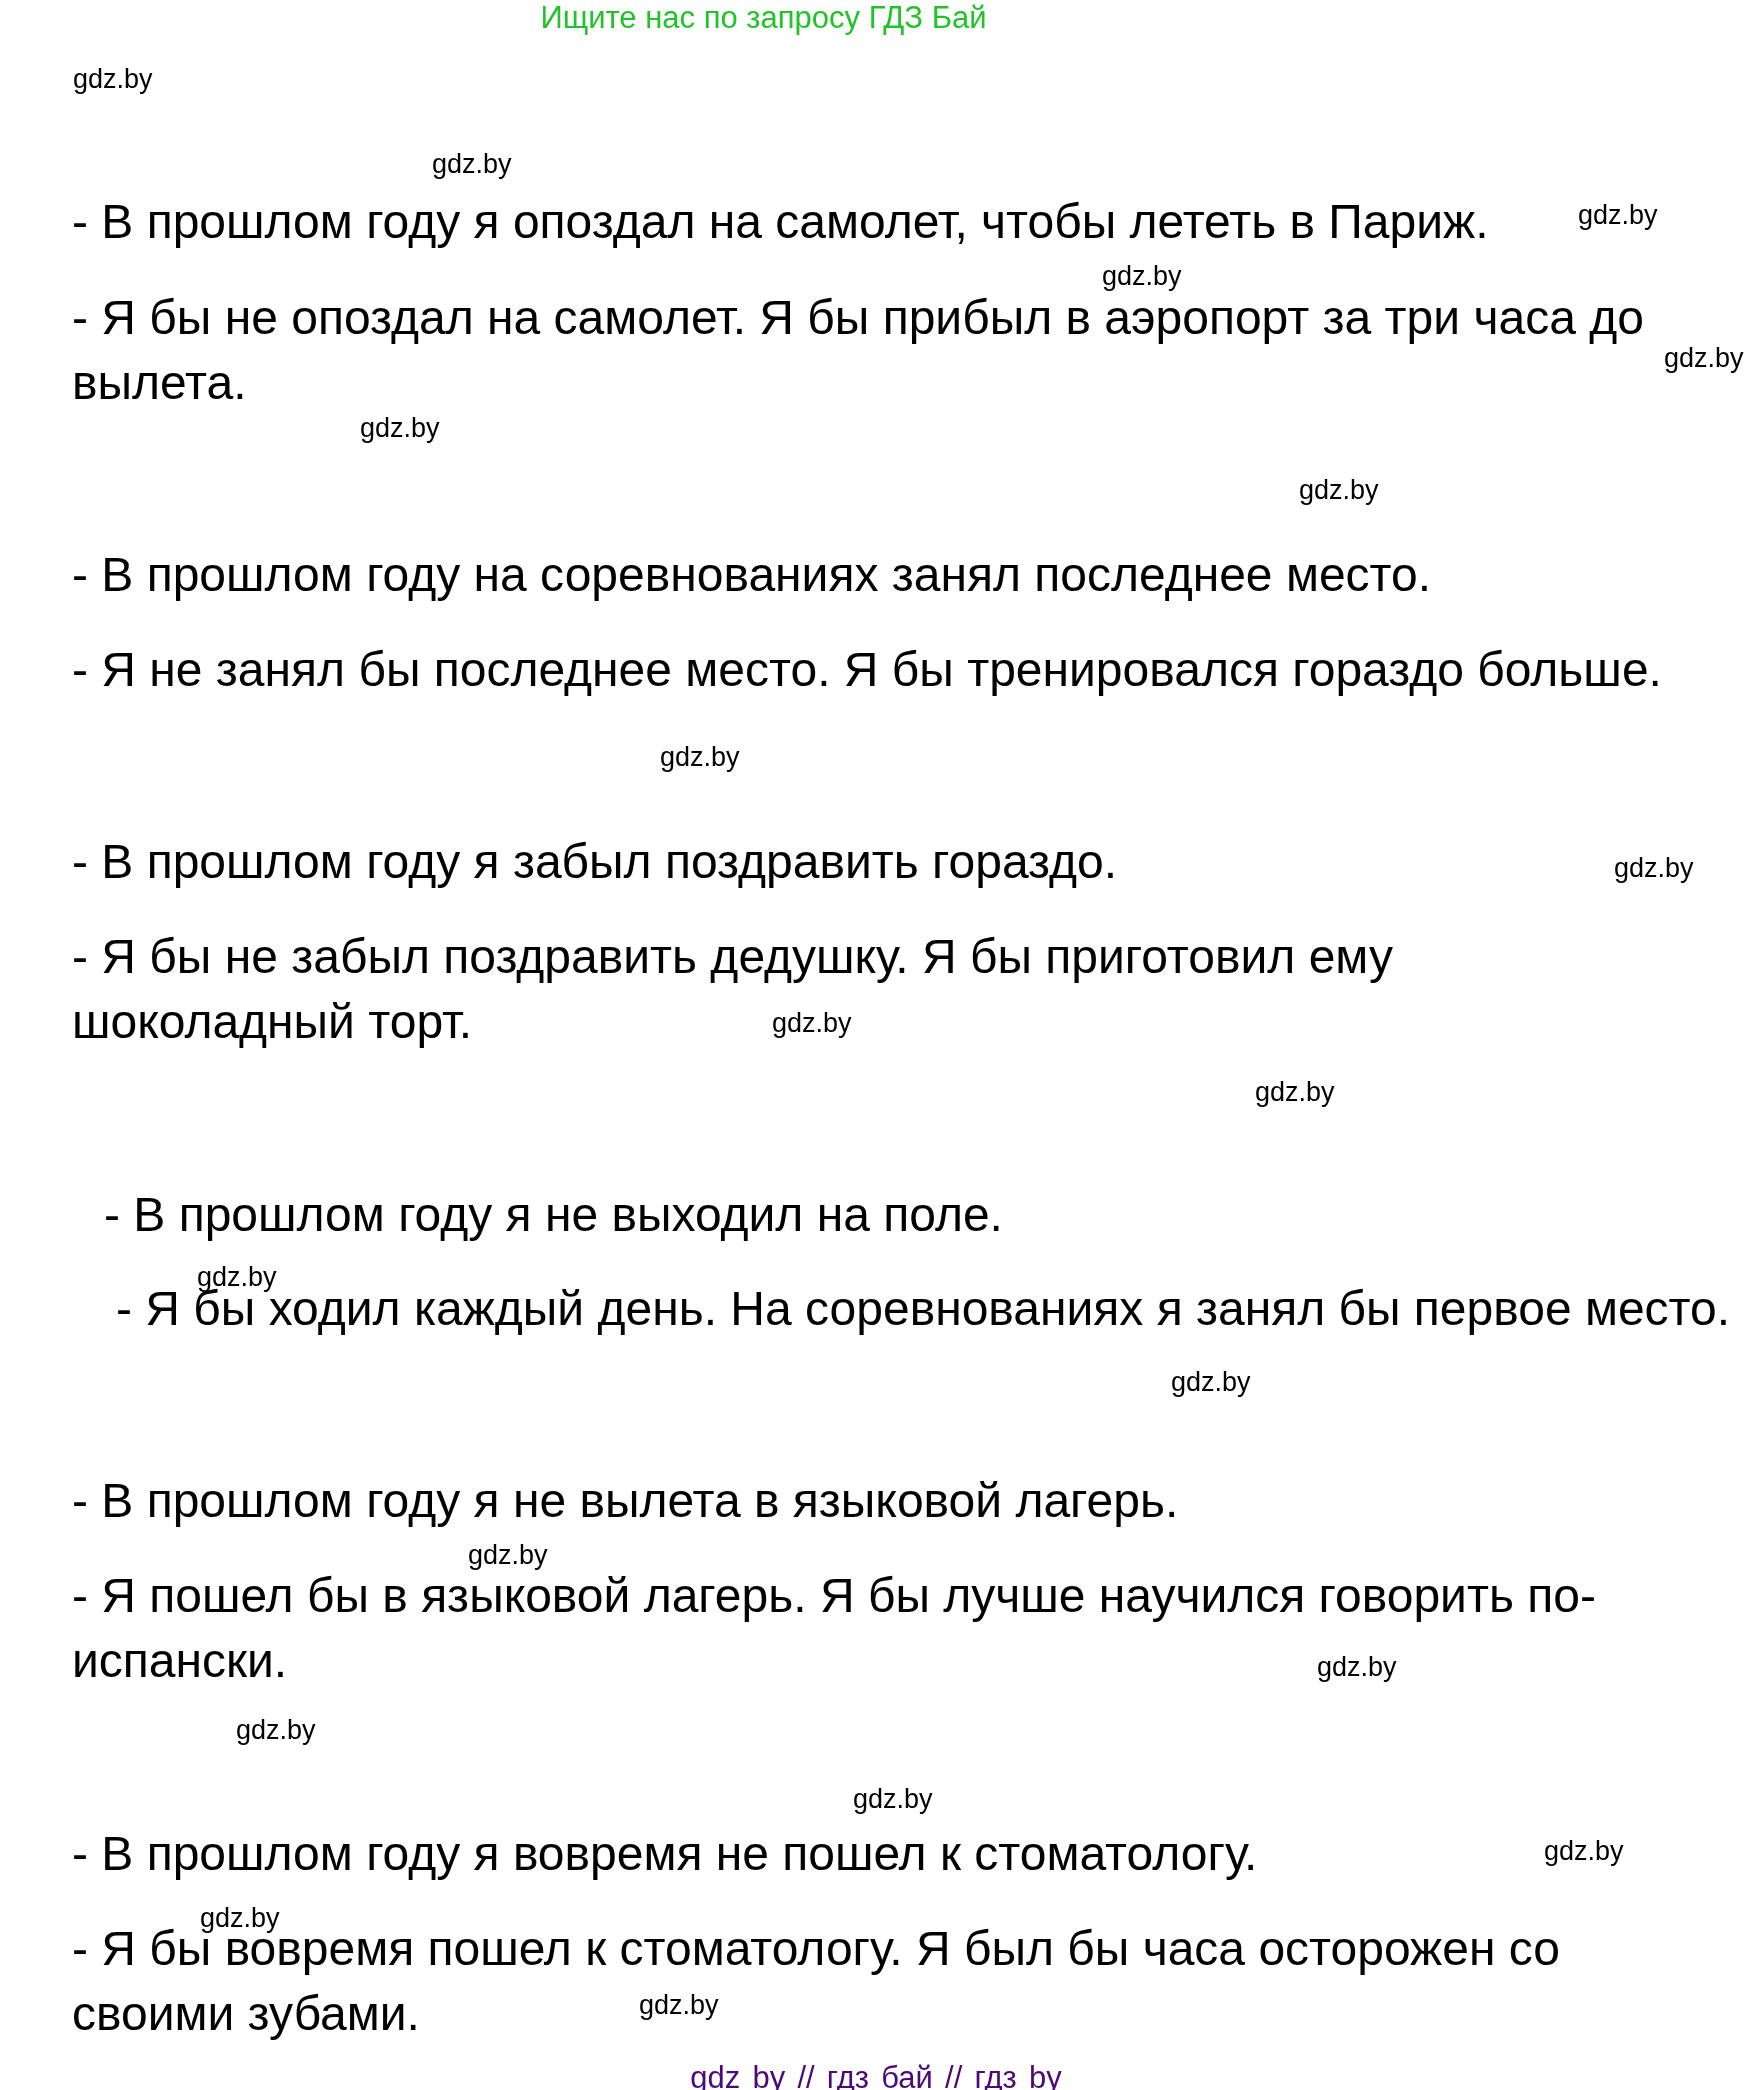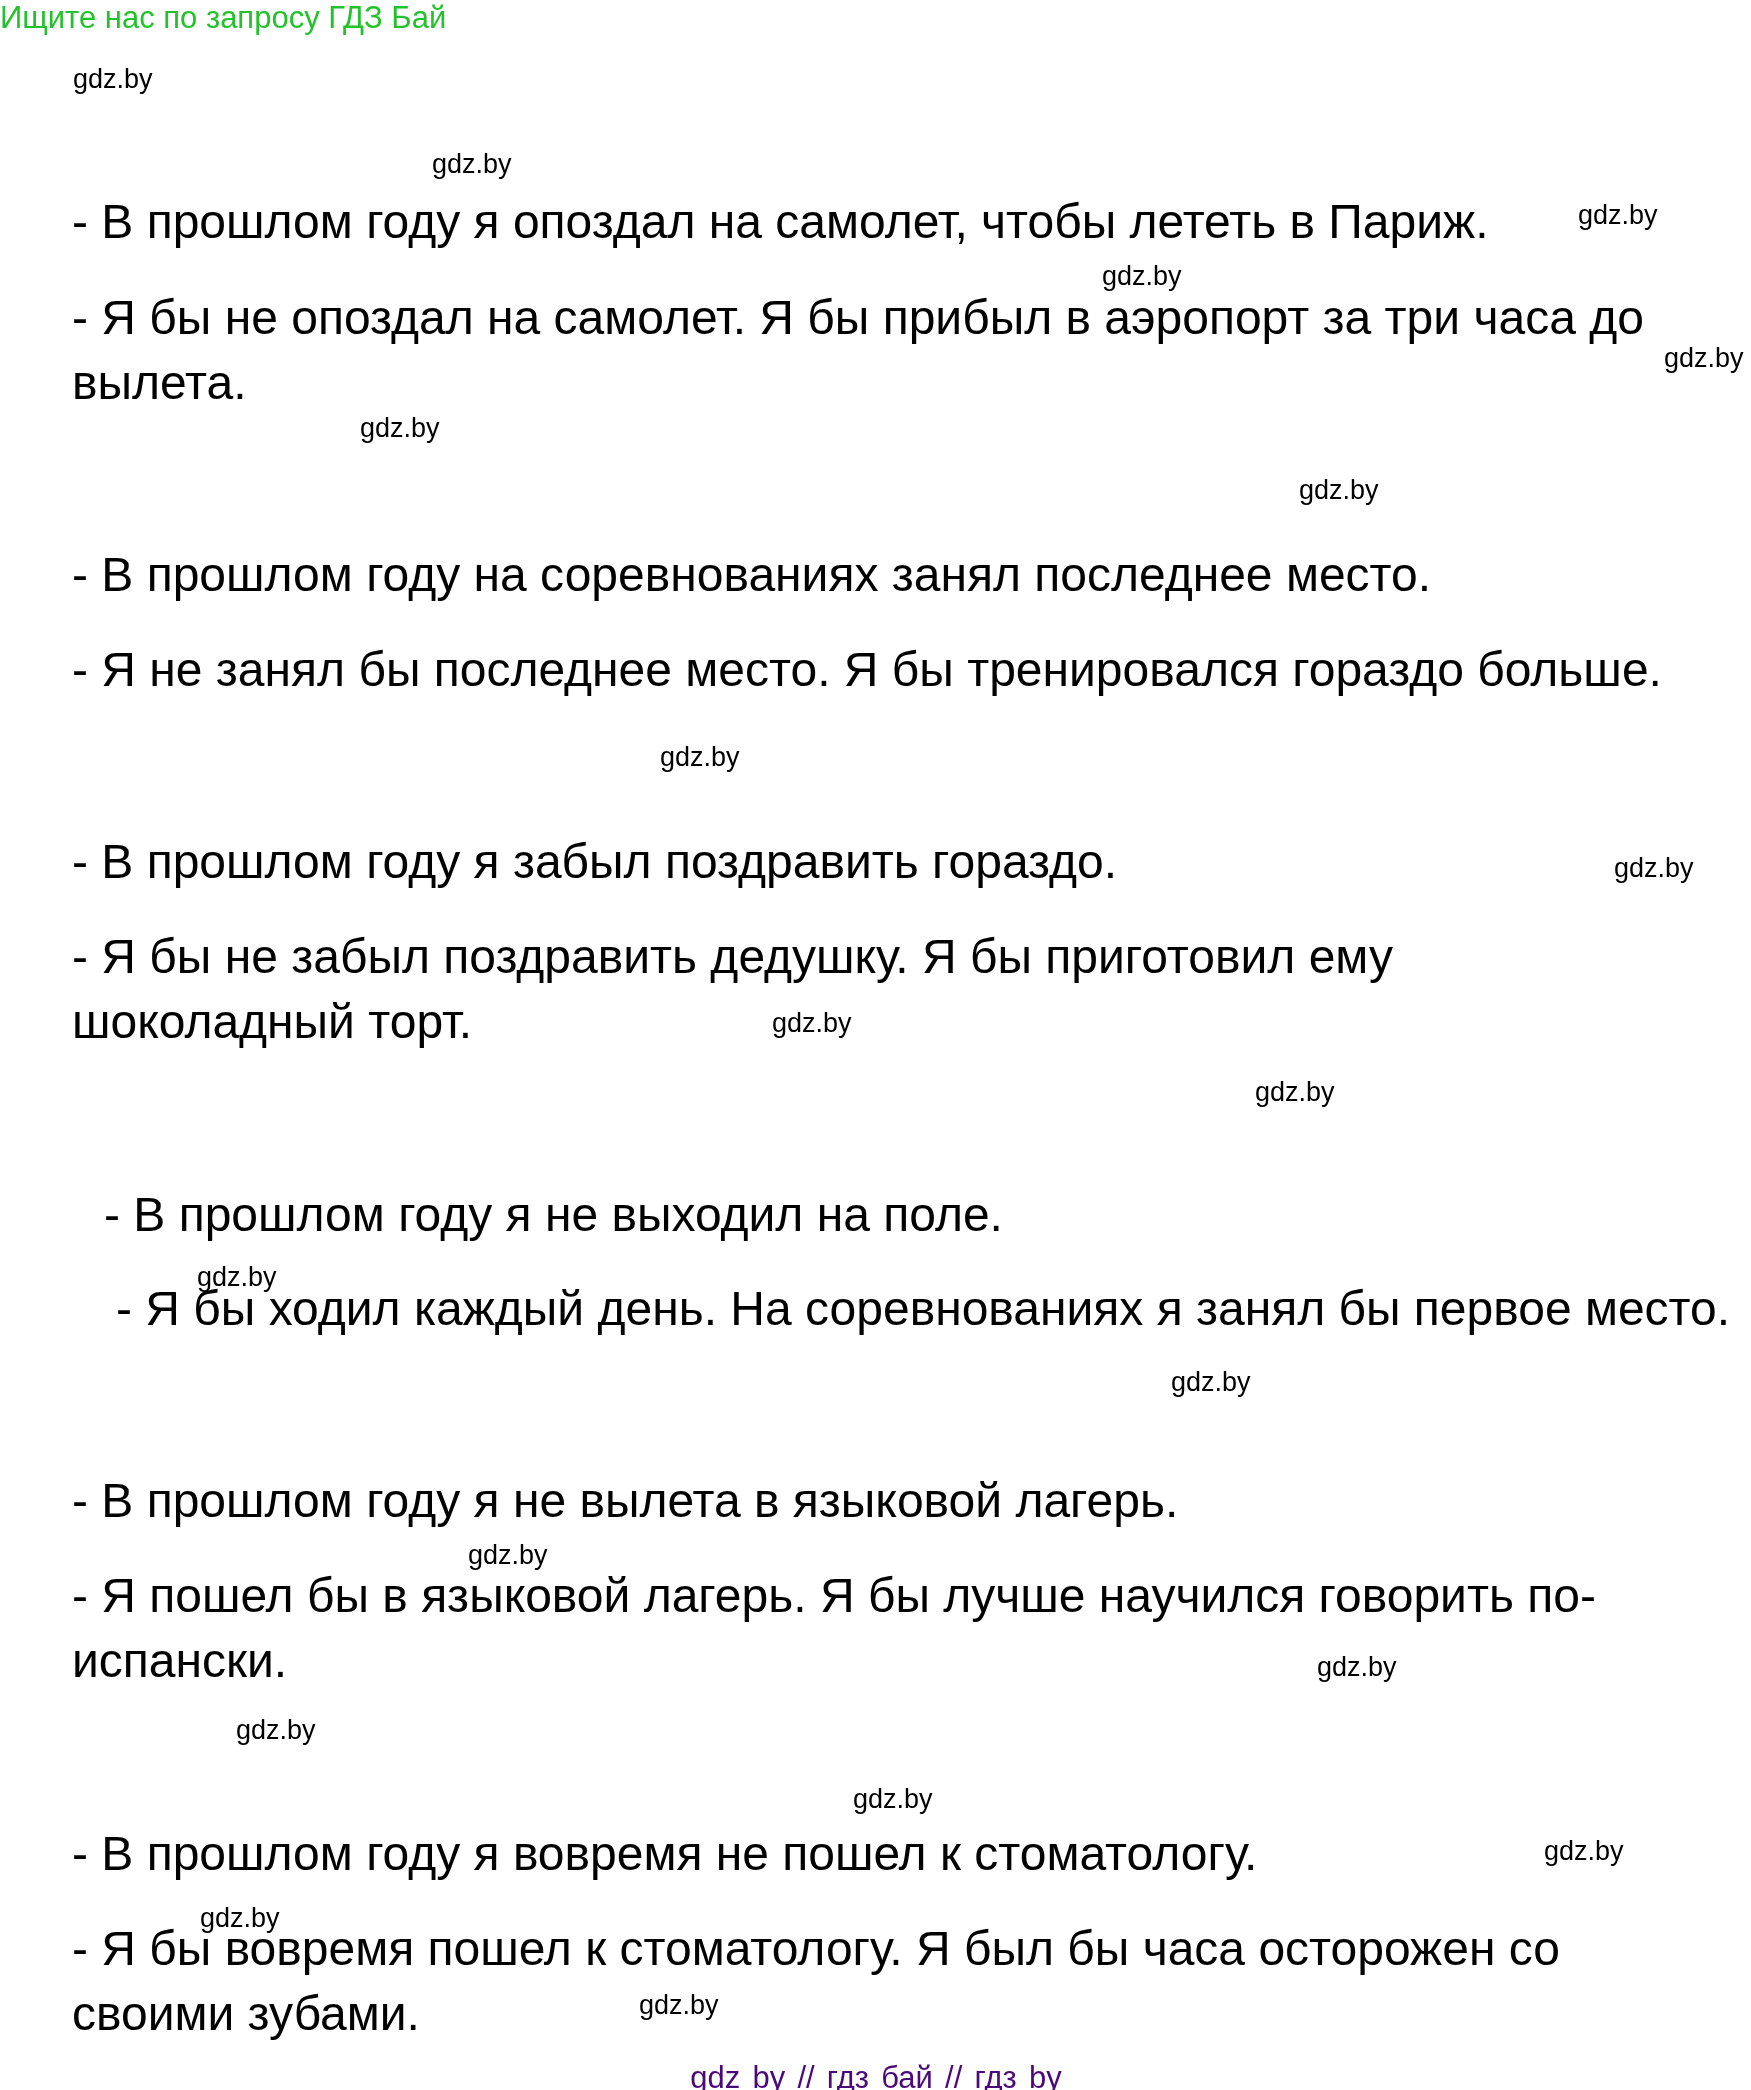--- a/index.html
+++ b/index.html
@@ -1,17 +1,17 @@
 <!DOCTYPE html>
 <html style="font-size:14.3px"><head>
 <meta charset="utf-8">
 <style>
   html, body { margin:0; padding:0; background:#ffffff; }
   body { width:1752px; height:2090px; position:relative; overflow:hidden; }
-  .header { position:absolute; top:0; left:0; width:1527px; 
+  .header { position:absolute; top:0; left:0; width:1527px; text-align:center;
     font-family:"Liberation Sans", sans-serif; font-size:31px; color:#22c32a; line-height:36px; }
   .line { position:absolute; left:72px; font-family:Liberation Sans, sans-serif;
     font-size:48px; color:#000; white-space:nowrap; line-height:54px; }
   .wm { position:absolute; font-family:"Liberation Sans", sans-serif; font-size:27px;
     color:#000; line-height:30px; }
   .footer { position:absolute; top:2060px; left:0; width:1752px; text-align:center;
     font-family:"Liberation Sans", sans-serif; font-size:31px; color:#4b0a7a; line-height:36px; word-spacing:3.6px; }
 </style>
 </head>
 <body>

